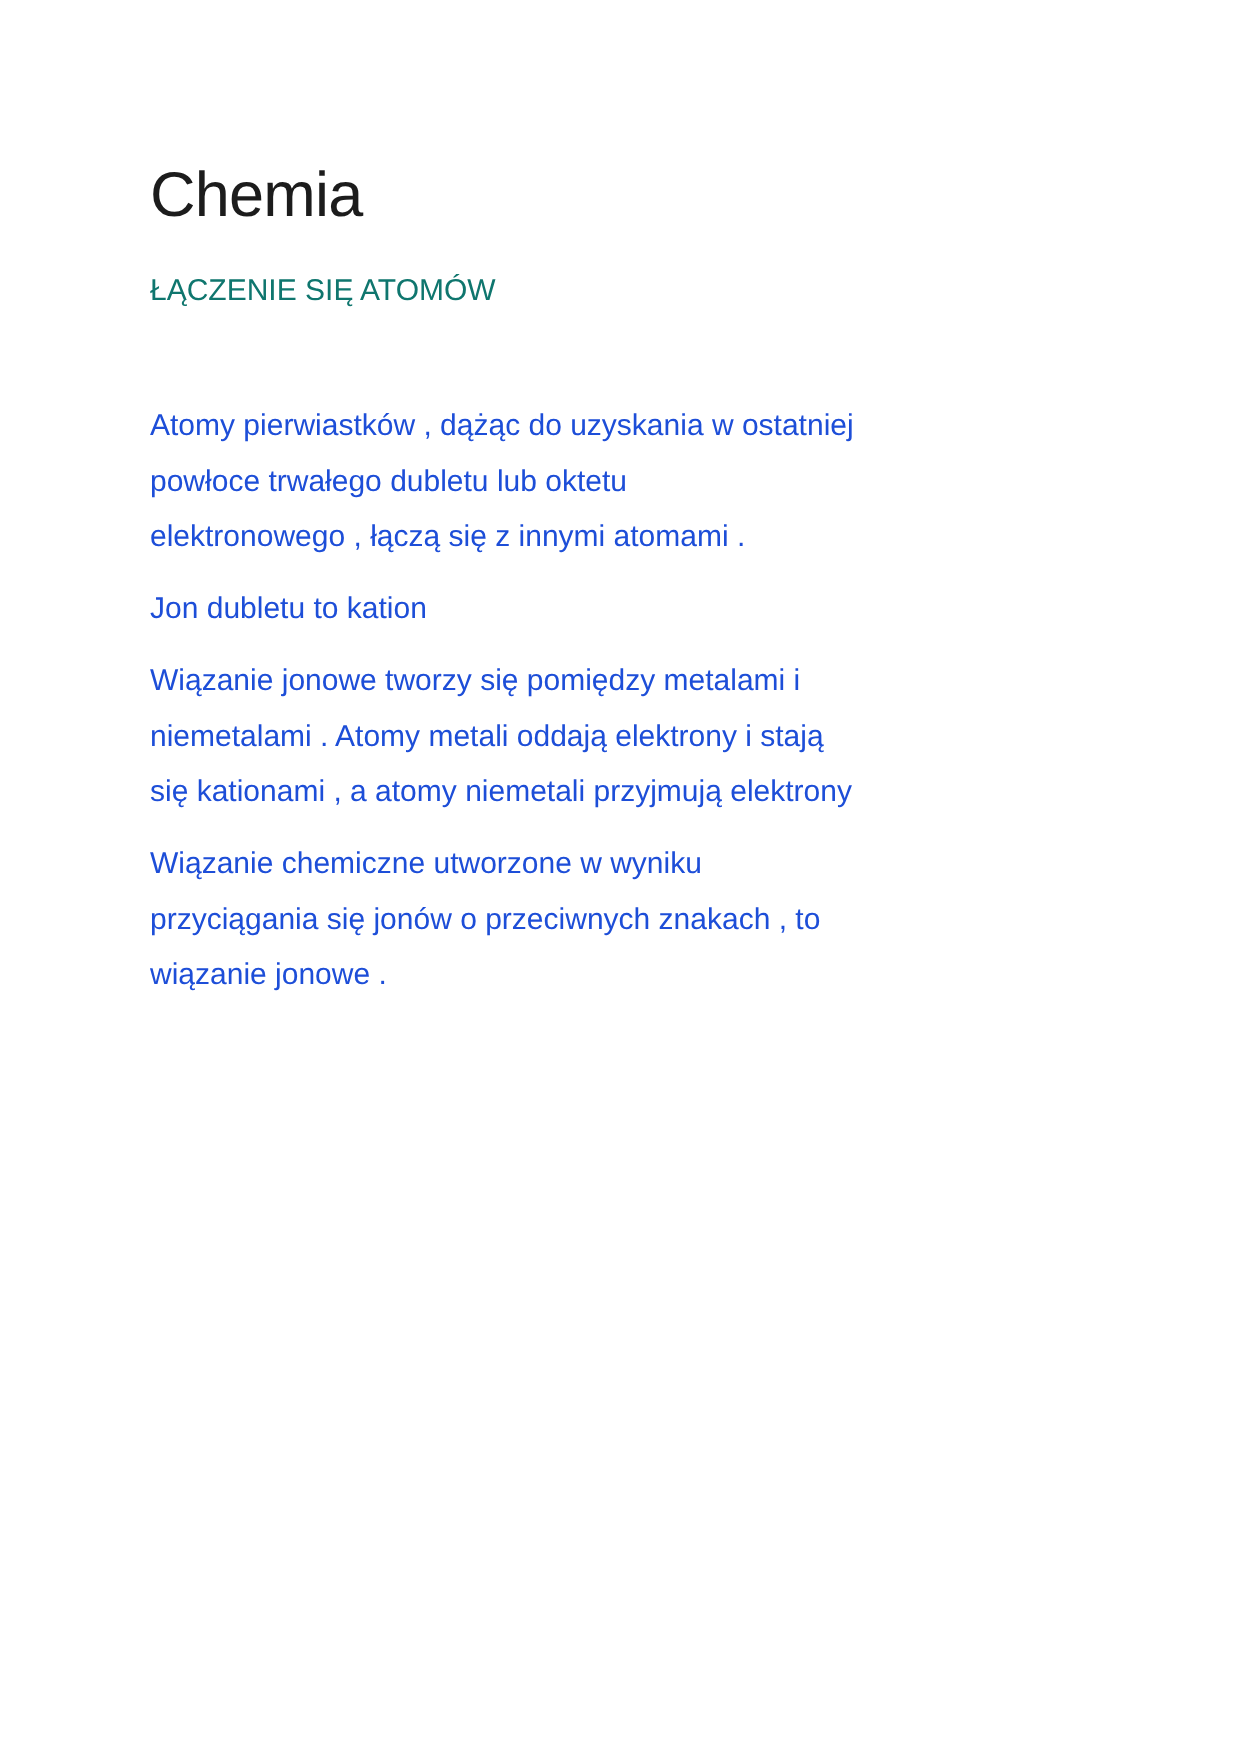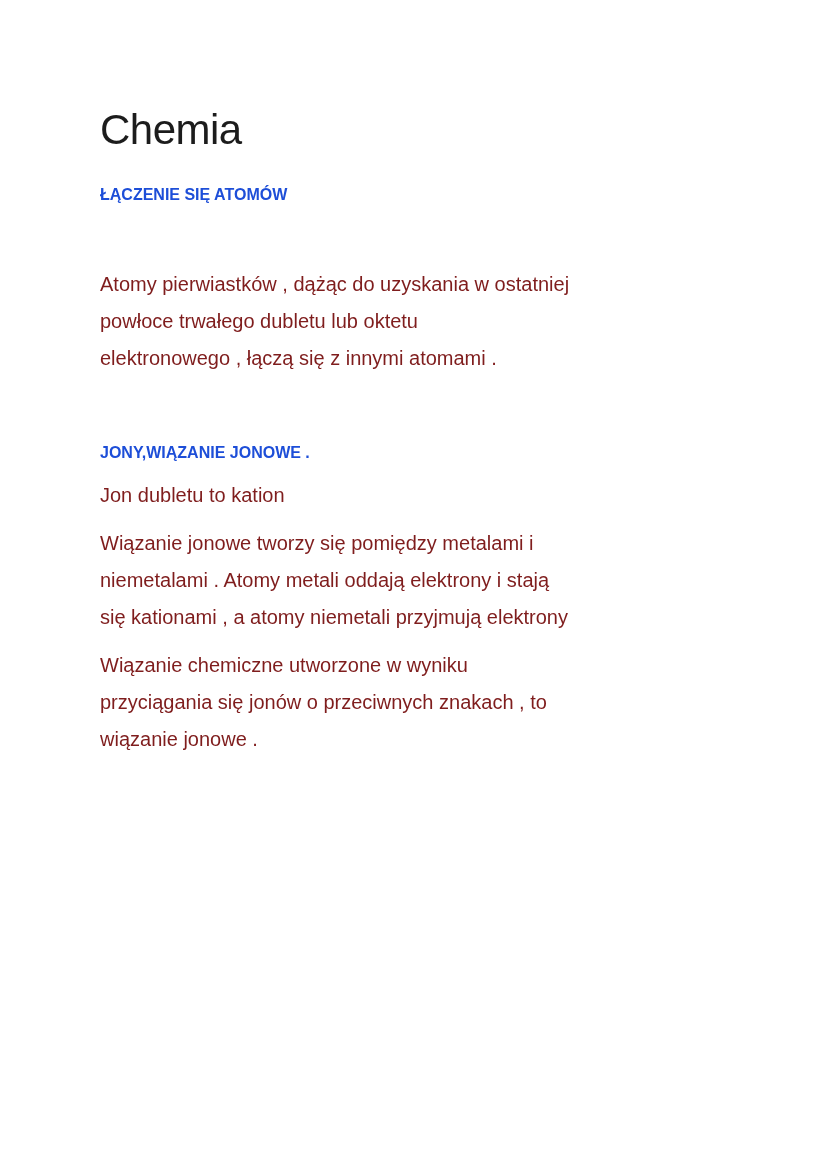--- a/index.html
+++ b/index.html
@@ -26,35 +26,35 @@
   .doc-title {
     margin: 0;
     font-size: 42px;
     font-weight: 400;
     line-height: 54px;
     letter-spacing: -0.5px;
     color: #1c1c1c;
   }
   .section-heading {
     margin: 24px 0 0 0;
-    font-size: 16px;
-    font-weight: 700;
+    font-size: 20px;
+    font-weight: 400;
     line-height: 27px;
-    color: #1d4ed8;
+    color: #0f766e;
   }
   .section-heading.gap-above {
     margin-top: 62px;
   }
   .body-para {
     margin: 11px 0 0 0;
     font-size: 20px;
     font-weight: 400;
     line-height: 37px;
     white-space: pre-line;
-    color: #7f1d1d;
+    color: #1d4ed8;
   }
   .body-para.gap-above {
     margin-top: 58px;
   }
   .body-para.after-heading {
     margin-top: 20px;
   }
 </style>
 </head>
 <body>
@@ -62,21 +62,20 @@
 <div class="page">
 
   <h1 class="doc-title">Chemia</h1>
 
   <h2 class="section-heading">ŁĄCZENIE SIĘ ATOMÓW</h2>
 
   <p class="body-para gap-above">Atomy pierwiastków , dążąc do uzyskania w ostatniej
 powłoce trwałego dubletu lub oktetu
 elektronowego , łączą się z innymi atomami .</p>
 
-  <h2 class="section-heading gap-above">JONY,WIĄZANIE JONOWE .</h2>
 
 
   <p class="body-para">Jon dubletu to kation</p>
 
 
 
   <p class="body-para">Wiązanie jonowe tworzy się pomiędzy metalami i
 niemetalami . Atomy metali oddają elektrony i stają
 się kationami , a atomy niemetali przyjmują elektrony</p>
 

